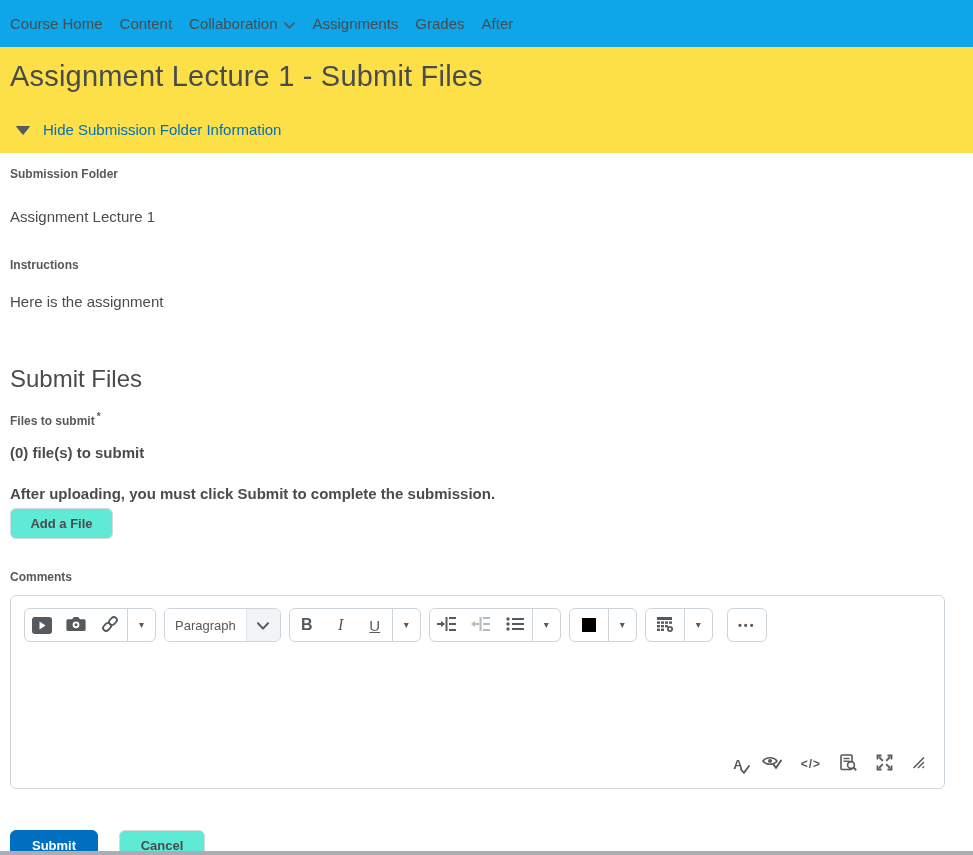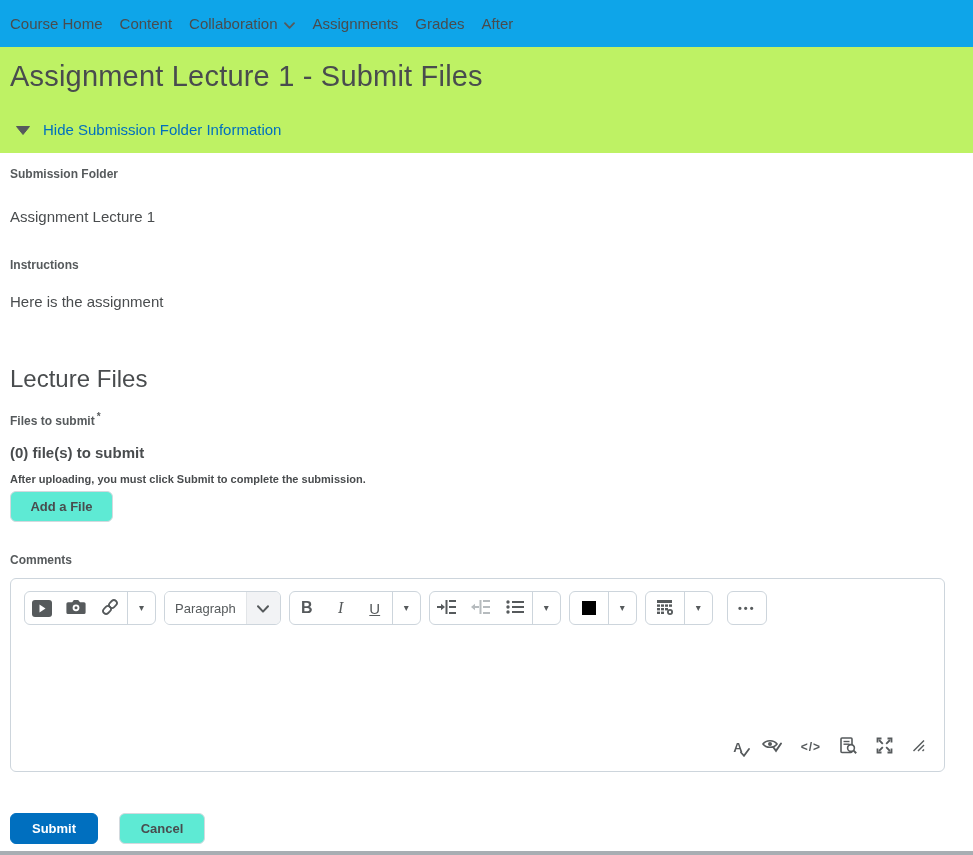--- a/index.html
+++ b/index.html
@@ -20,21 +20,21 @@
     align-items: center;
     padding: 0 10px;
     gap: 17px;
     font-size: 15px;
     background: #0ea5e9;
   }
   .nav-item { display: flex; align-items: center; gap: 7px; color: #494c4e; }
 
   
   .page-header {
-    background: #bef264;
+    background: #fde047;
     padding: 13px 10px 15px 10px;
     height: 106px;
   }
   .page-title {
     font-size: 29px;
     font-weight: 400;
     color: #494c4e;
     letter-spacing: 0.2px;
   }
   .toggle-row {
@@ -62,21 +62,21 @@
   .val-instructions{ margin-top: 21px; }
 
   .section-heading {
     margin-top: 55px;
     font-size: 24px;
     font-weight: 400;
     color: #494c4e;
   }
   .lbl-files   { margin-top: 18px; }
   .files-count { margin-top: 16px; font-size: 15px; font-weight: 700; }
-  .upload-note { margin-top: 12px; font-size: 11px; font-weight: 700; }
+  .upload-note { margin-top: 24px; font-size: 15px; font-weight: 700; }
   sup.req { font-size: 10px; font-weight: 700; margin-left: 2px; }
 
   .btn {
     display: inline-flex;
     align-items: center;
     justify-content: center;
     height: 31px;
     padding: 0 18px;
     border-radius: 6px;
     font-family: "Liberation Sans", sans-serif;
@@ -239,21 +239,21 @@
 </header>
 
 <main class="main">
 
   <div class="field-label lbl-subfolder">Submission Folder</div>
   <div class="field-value val-subfolder">Assignment Lecture 1</div>
 
   <div class="field-label lbl-instructions">Instructions</div>
   <div class="field-value val-instructions">Here is the assignment</div>
 
-  <h2 class="section-heading">Lecture Files</h2>
+  <h2 class="section-heading">Submit Files</h2>
 
   <div class="field-label lbl-files">
     <span>Files to submit</span><sup class="req">*</sup>
   </div>
   <div class="files-count">(0) file(s) to submit</div>
 
   <p class="upload-note">After uploading, you must click Submit to complete the submission.</p>
 
   <button class="btn btn-secondary add-file-btn">Add a File</button>
 

